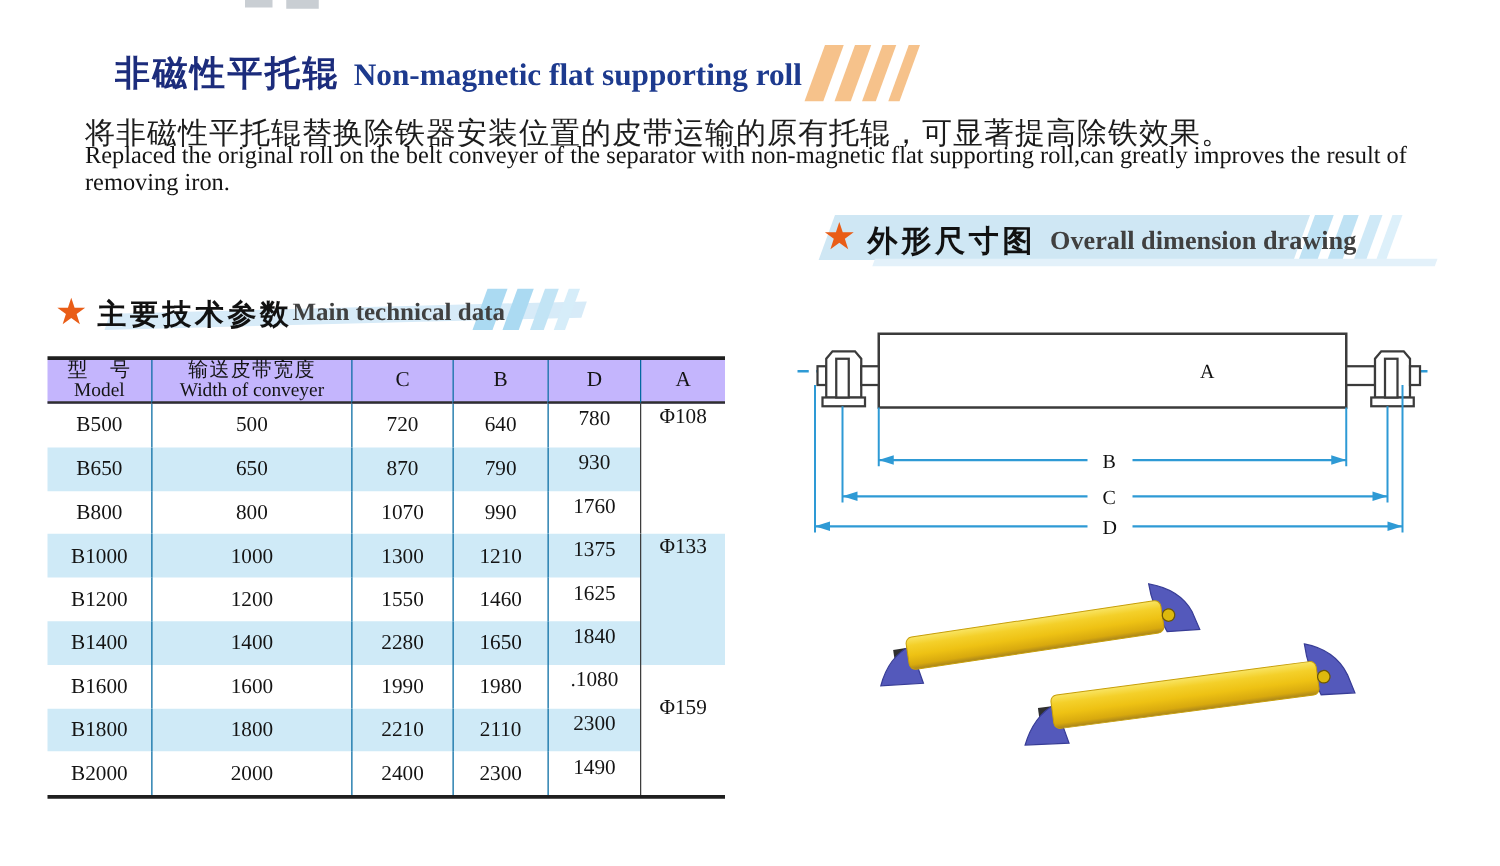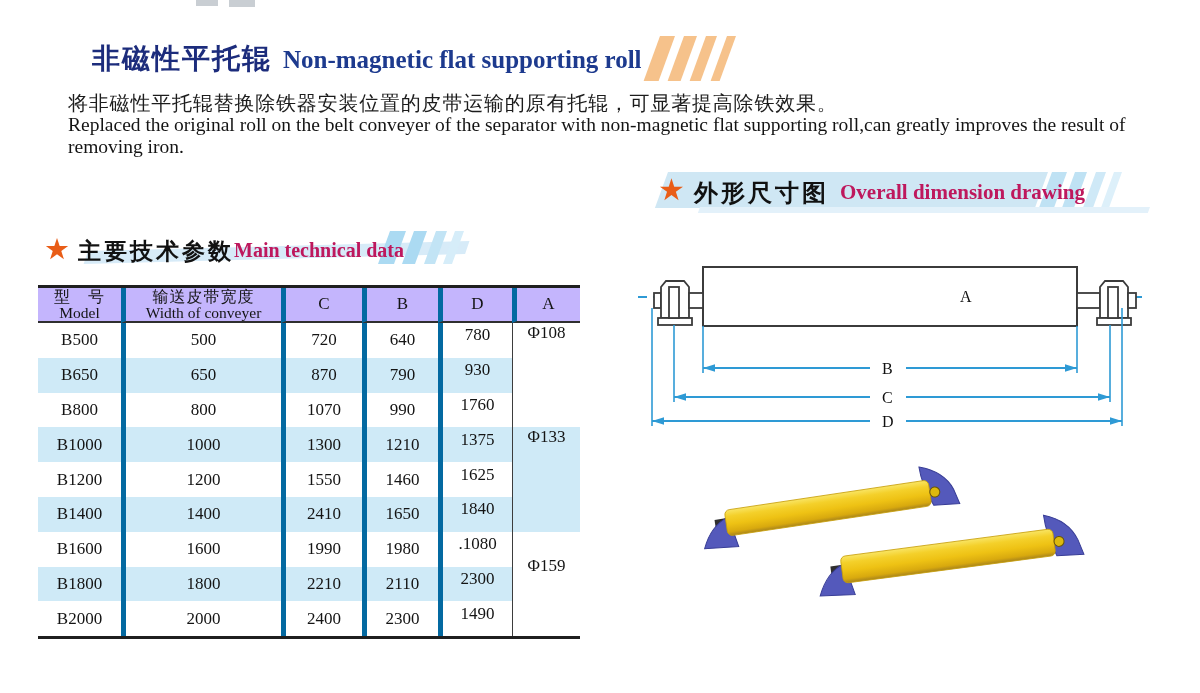--- a/index.html
+++ b/index.html
@@ -16,44 +16,44 @@
   .banner-tail{position:absolute;top:36px;height:45px;background:#f6c28b;
     transform:skewX(-20deg);transform-origin:top left;}
   .banner-text{position:absolute;left:92px;top:36px;height:45px;display:flex;
     align-items:baseline;gap:11px;white-space:nowrap;}
   .banner-zh{font-size:28px;font-weight:bold;color:#1c2c7c;letter-spacing:2px;
     line-height:45px;}
   .banner-en{font-size:25px;font-weight:bold;color:#1d3a8e;
     font-family:"Liberation Serif","DejaVu Serif",serif;}
 
   
-  .desc-zh{position:absolute;left:68px;top:90px;width:1100px;font-size:20px;
+  .desc-zh{position:absolute;left:68px;top:90px;width:1100px;font-size:24px;
     color:#1c1c1c;letter-spacing:0.8px;}
   .desc-en{position:absolute;left:68px;top:114px;width:1120px;font-size:19.5px;
     color:#141414;font-family:"Liberation Serif","DejaVu Serif",serif;}
 
   
   .star{position:absolute;color:#e95d17;font-family:"DejaVu Sans",sans-serif;z-index:3;}
   .sec-band{position:absolute;background:#cfe7f4;transform:skewX(-20deg);
     transform-origin:top left;z-index:0;}
   .stripe{position:absolute;transform:skewX(-20deg);transform-origin:top left;}
   .sec-zh{position:absolute;font-weight:bold;color:#111;white-space:nowrap;z-index:2;}
-  .sec-en{position:absolute;font-weight:bold;color:#be185d;white-space:nowrap;z-index:2;
+  .sec-en{position:absolute;font-weight:bold;color:#404040;white-space:nowrap;z-index:2;
     font-family:"Liberation Serif","DejaVu Serif",serif;text-align:right;}
   .swoosh{position:absolute;background:#d7ebf8;transform:skewX(-20deg) rotate(-1.5deg);
     transform-origin:top left;z-index:0;}
 
   
   .dtable{position:absolute;left:38px;top:285px;width:542px;display:grid;
     grid-template-columns:83px 160px 81px 76px 74px 68px;
     grid-template-rows:35px repeat(9,34.8px);
     border-top:3px solid #1f1f1f;border-bottom:3px solid #1f1f1f;
     font-family:"Liberation Serif","DejaVu Serif",serif;color:#141414;}
   .cell{display:flex;align-items:center;justify-content:center;font-size:17px;}
-  .bl{border-left:5px solid #0369a1;}
+  .bl{border-left:1px solid #0369a1;}
   .h{flex-direction:column;background:#c4b5fd;border-bottom:2px solid #2f2f2f;
      line-height:1.08;font-size:15.5px;}
   .h .zh{font-family:"Liberation Sans",sans-serif;letter-spacing:1px;font-size:16px;}
   .h .letter{font-size:17px;}
   .blue{background:#cfeaf7;}
   .dcol{padding-bottom:10px;}
   .am{grid-column:6;display:flex;align-items:flex-start;justify-content:center;
       border-left:1px solid #3d3d3d;font-size:17px;}
   .a1{grid-row:2 / span 3;}
   .a2{grid-row:5 / span 3;background:#cfeaf7;}
@@ -168,21 +168,21 @@
     <div class="cell bl blue dcol">1375</div>
 
     <div class="cell">B1200</div>
     <div class="cell bl">1200</div>
     <div class="cell bl">1550</div>
     <div class="cell bl">1460</div>
     <div class="cell bl dcol">1625</div>
 
     <div class="cell blue">B1400</div>
     <div class="cell bl blue">1400</div>
-    <div class="cell bl blue">2410</div>
+    <div class="cell bl blue">2280</div>
     <div class="cell bl blue">1650</div>
     <div class="cell bl blue dcol">1840</div>
 
     <div class="cell">B1600</div>
     <div class="cell bl">1600</div>
     <div class="cell bl">1990</div>
     <div class="cell bl">1980</div>
     <div class="cell bl dcol">.1080</div>
 
     <div class="cell blue">B1800</div>

